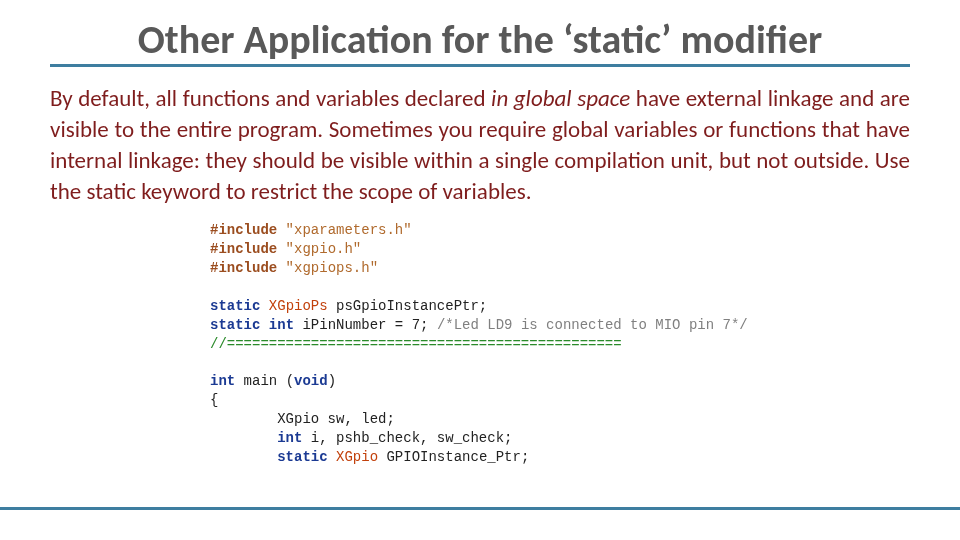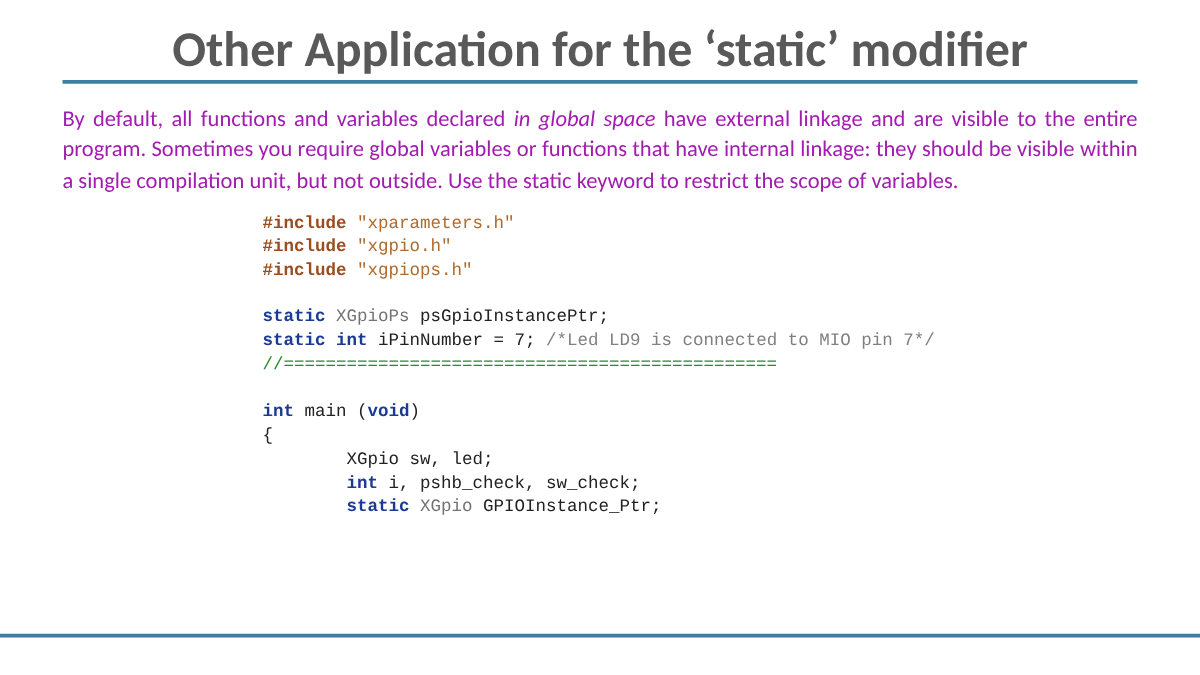--- a/index.html
+++ b/index.html
@@ -24,41 +24,41 @@
     text-align: center;
     line-height: 1.1;
     margin-bottom: 2px;
   }
   .title-underline {
     height: 3px;
     background: #3e7ea0;
     margin: 0 0 16px 0;
   }
   .body-text {
-    font-size: 18px;
-    color: #a21caf;
+    font-size: 23px;
+    color: #7f1d1d;
     line-height: 1.35;
     text-align: justify;
     margin-bottom: 14px;
   }
   .body-text .italic { font-style: italic; }
 
   .code-block {
     margin: 0 auto;
     width: 540px;
     font-family: Consolas, "Courier New", monospace;
     font-size: 14px;
     line-height: 1.35;
     color: #222;
   }
   .code-line { white-space: pre; }
   .kw-pre   { color: #9b4d1f; font-weight: 700; }   
   .str      { color: #b06a2d; }                      
   .kw-blue  { color: #1b3a93; font-weight: 700; }   
-  .type-t   { color: #737373; }                      
+  .type-t   { color: #c2410c; }                      
   .comment  { color: #808080; }
   .comment-g{ color: #2a8a2a; }
   .underline-wave {
     text-decoration-style: wavy;
     text-decoration-color: #c00;
   }
 
   .footer {
     position: absolute;
     left: 0;

